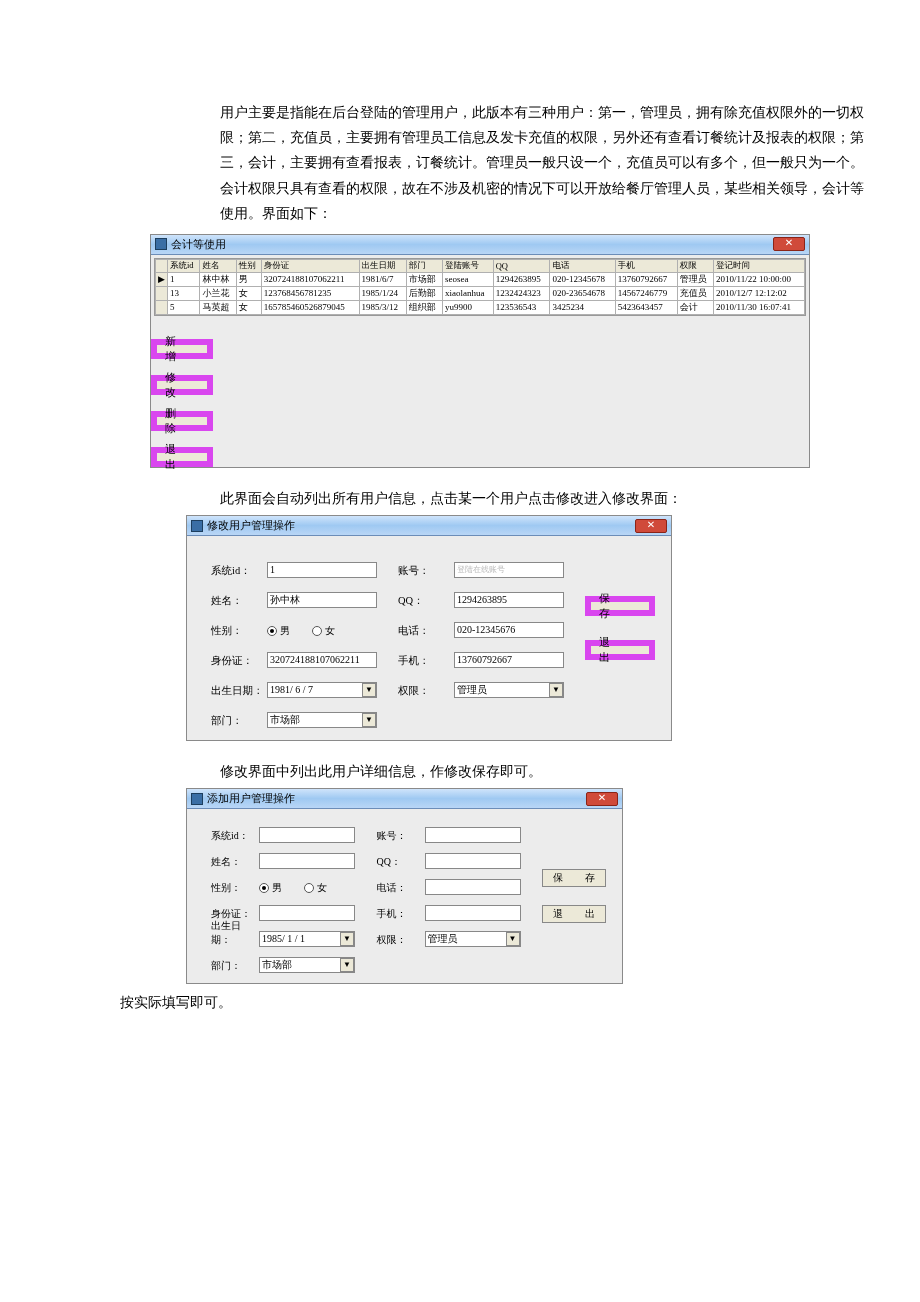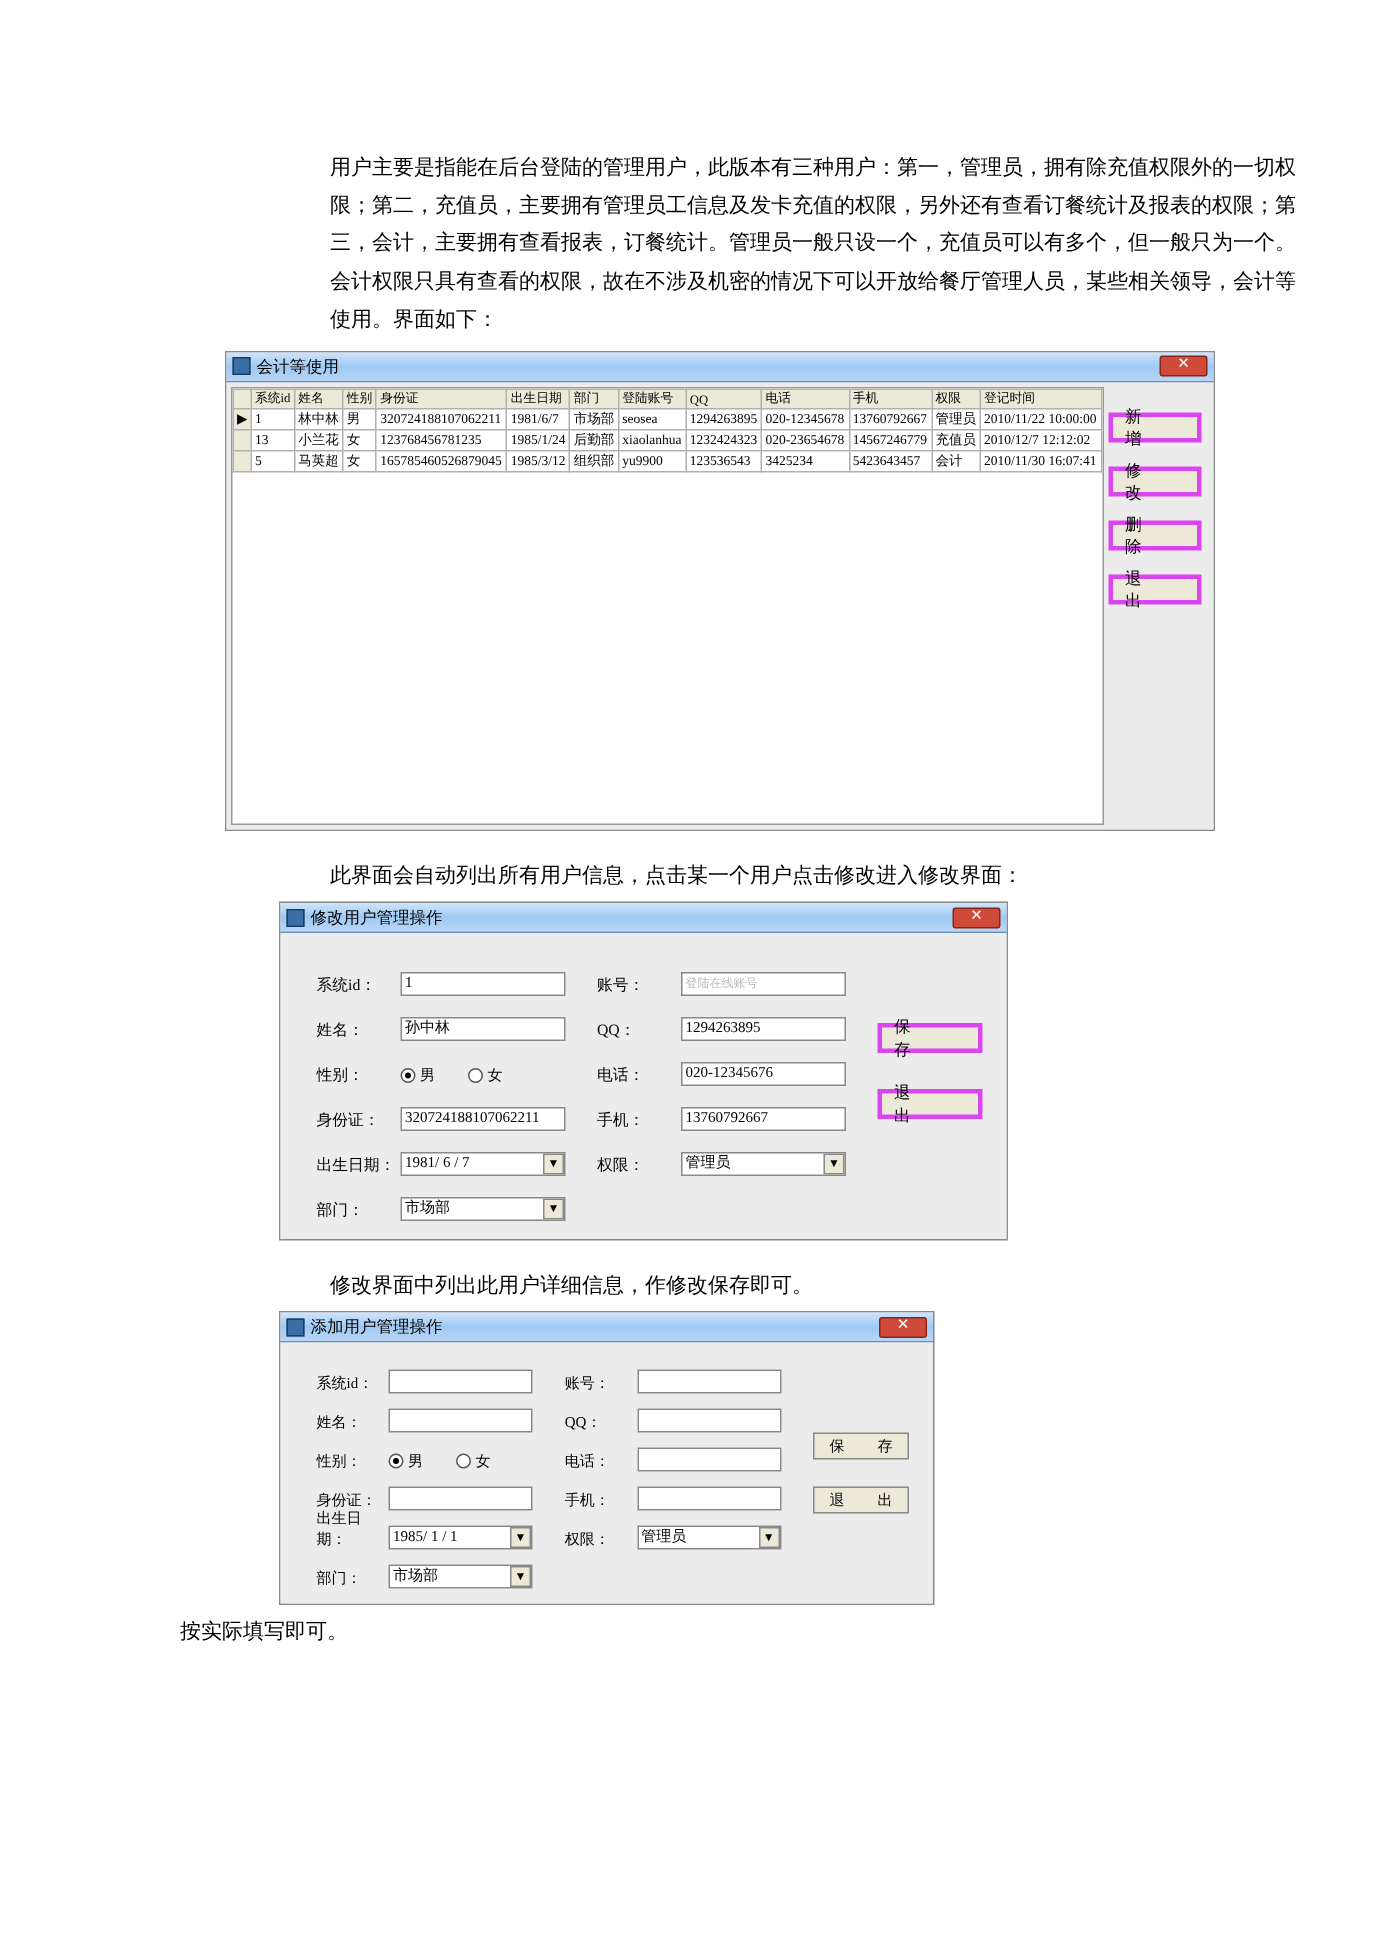--- a/index.html
+++ b/index.html
@@ -20,29 +20,29 @@
   .sys-icon { width: 12px; height: 12px; background: #3a6ea5; border: 1px solid #1d3e5e; }
   .close-btn {
     width: 32px; height: 14px; background: #d04a3a; border: 1px solid #8a2418;
     border-radius: 2px; color: #fff; font-size: 10px; line-height: 10px; text-align: center;
     cursor: pointer;
   }
   .win-body { background: #ececec; }
 
   
   .win-main { width: 660px; margin-left: 30px; }
-  .main-body { display: flex; }
+  .main-body { display: flex; flex-direction: column; }
   .grid-wrap { flex: 1; background: #fff; border: 1px solid #999; margin: 3px; height: 292px; overflow: hidden; }
   table.grid { border-collapse: collapse; font-size: 9px; width: 100%; }
   table.grid th, table.grid td { border: 1px solid #b0b0b0; padding: 0 2px; height: 12px; background: #fff; white-space: nowrap; }
   table.grid th { background: #ece9d8; font-weight: normal; text-align: left; font-size: 8.5px; }
   table.grid .rowhdr { background: #ece9d8; width: 10px; text-align: center; }
   .side-btns { width: 70px; padding: 20px 8px 0 0; display: flex; flex-direction: column; gap: 16px; }
   .btn {
-    height: 20px; background: #ece9d8; border: 3px solid #d946ef; font-size: 11px;
+    height: 20px; background: #ece9d8; border: 6px solid #d946ef; font-size: 11px;
     display: flex; align-items: center; justify-content: center; letter-spacing: 8px;
     padding-left: 8px; cursor: pointer;
   }
 
   
   .win-dlg { width: 486px; margin-left: 66px; }
   .dlg-body { padding: 12px 16px 12px 24px; display: flex; font-size: 10.5px; }
   .form-col { flex: 1; }
   .form-row { display: flex; align-items: flex-end; height: 30px; }
   .form-lbl { width: 56px; flex-shrink: 0; }

